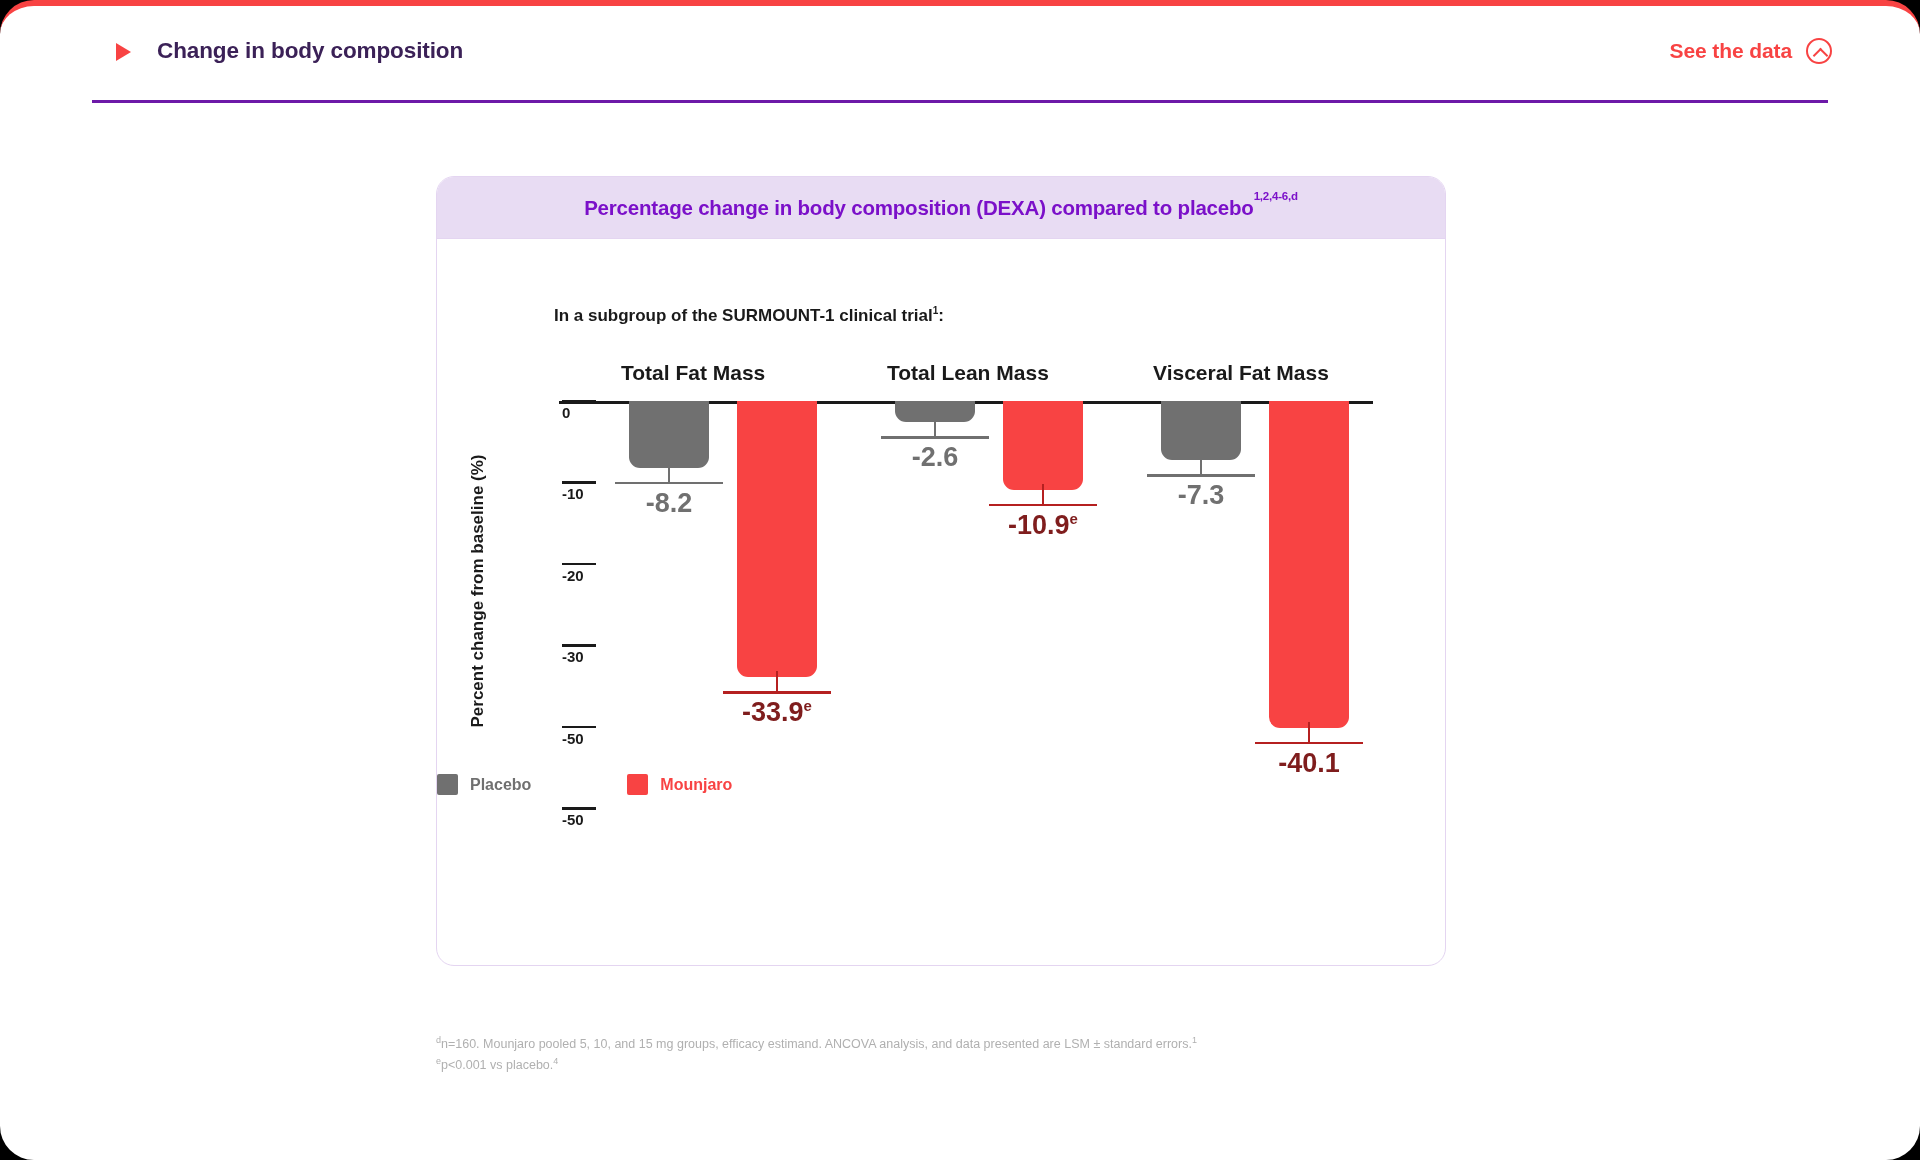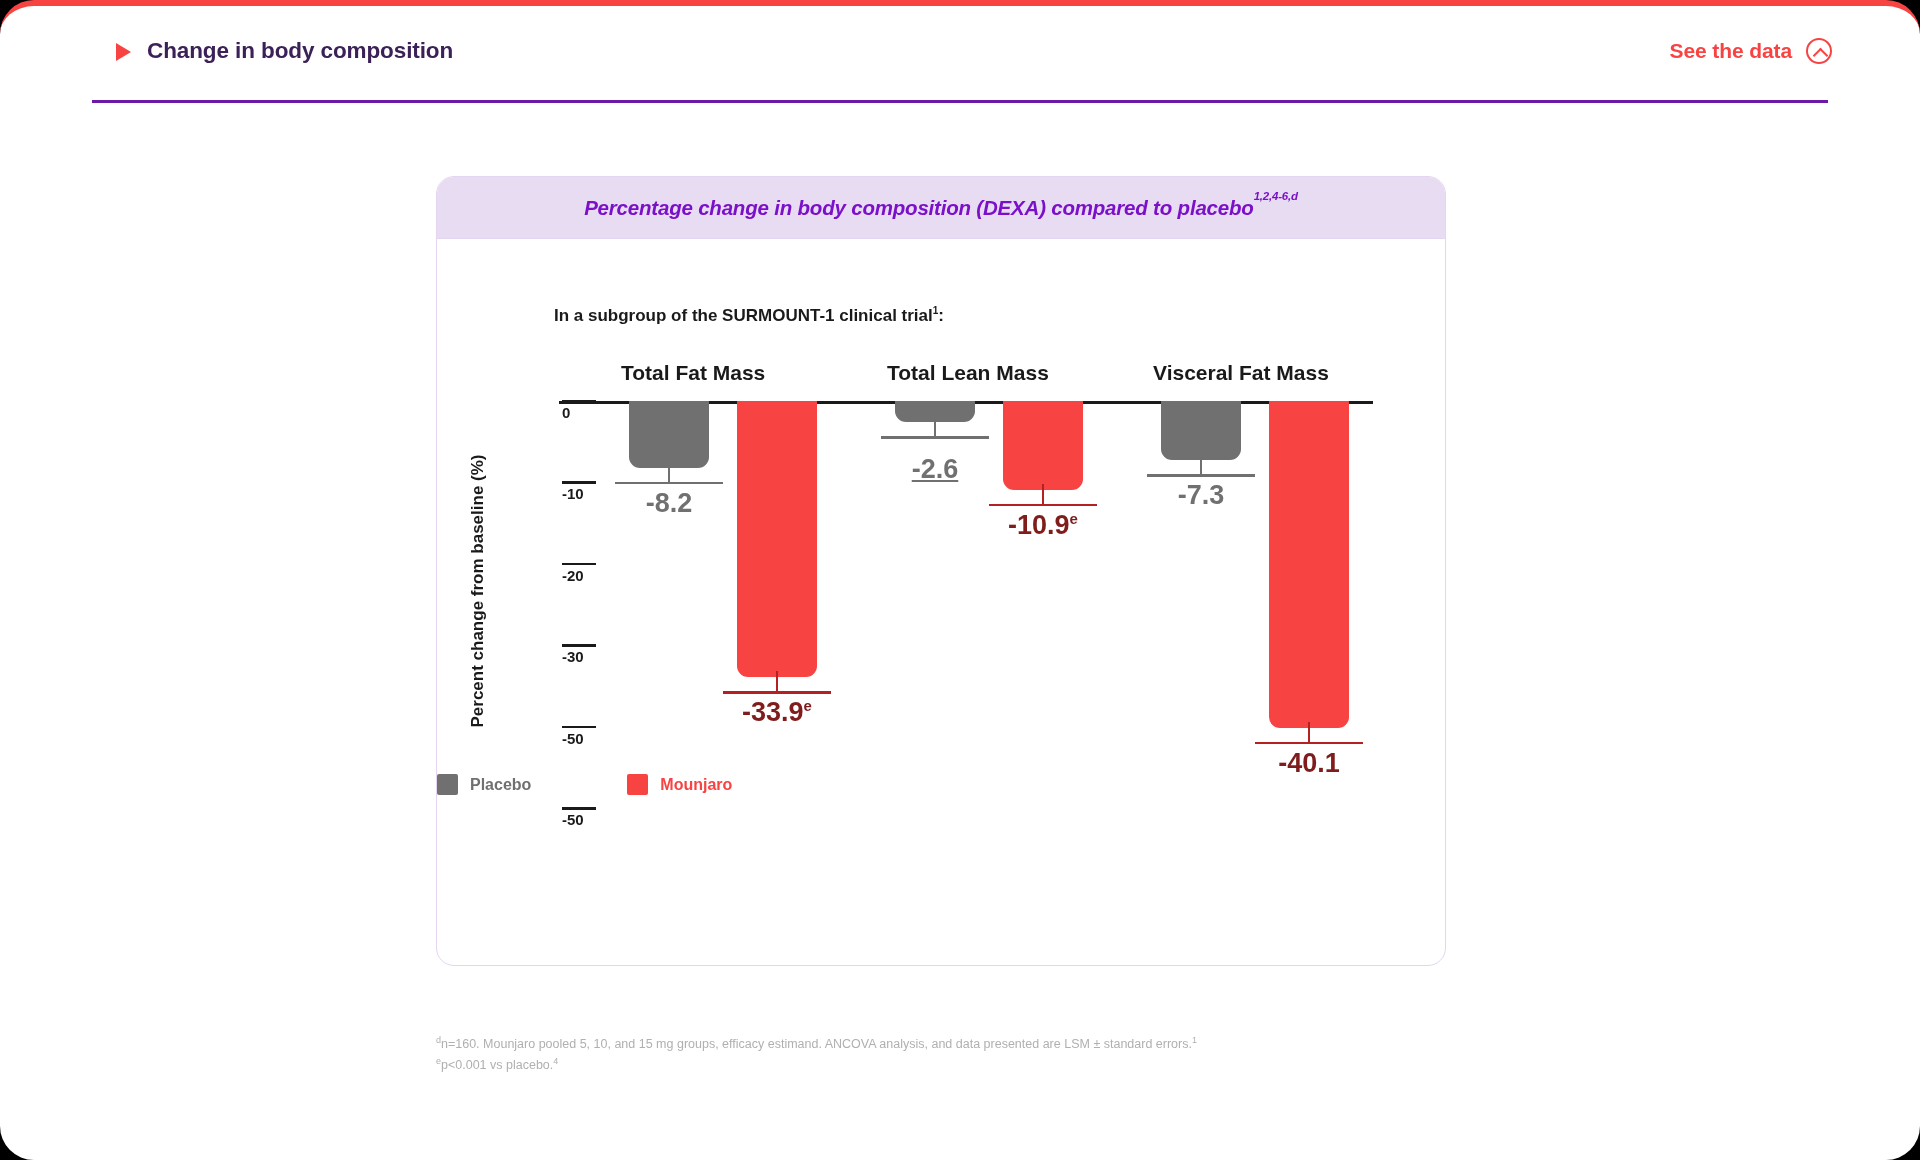--- a/index.html
+++ b/index.html
@@ -21,21 +21,21 @@
 
   
   .header {
     position: absolute;
     left: 0; top: 6px;
     width: 1920px; height: 84px;
   }
   .header-left {
     position: absolute;
     left: 92px; top: 26px;
-    display: flex; align-items: center; gap: 16px; padding-left: 24px;
+    display: flex; align-items: center; gap: 26px; padding-left: 24px;
   }
   .play-triangle {
     width: 0; height: 0;
     border-left: 15px solid #f84343;
     border-top: 9.5px solid transparent;
     border-bottom: 9.5px solid transparent;
     margin-top: 1px;
   }
   .header-title {
     font-size: 22.5px;
@@ -85,21 +85,20 @@
     background: #ffffff;
     border: 1.5px solid #e4d5f1;
     border-radius: 18px;
     overflow: hidden;
   }
   .chart-card-header {
     width: 100%; height: 62px;
     background: #e8dcf3;
     display: flex; align-items: center; justify-content: center;
     border-bottom: 1px solid #e4d5f1;
-    font-style: italic;
   }
   .chart-card-title {
     font-size: 20.5px;
     font-weight: bold;
     color: #7b10c9;
     letter-spacing: -0.2px;
   }
   .chart-card-title sup { font-size: 11.5px; top: -0.6em; position: relative; }
 
   .chart-body { position: relative; width: 100%; height: 726px; }
@@ -269,21 +268,21 @@
           <div class="err-cap err-placebo" style="left: 178px; top: 242.83px; width: 108px;"></div>
           <div class="value-label placebo" style="left: 157px; top: 248.83px; width: 150px;"><span>-8.2</span></div>
           <div class="bar mounjaro" style="left: 300px; top: 162px; width: 80px; height: 276.285px;"></div>
           <div class="err-stem err-mounjaro" style="left: 338.7px; top: 432.285px; height: 20px;"></div>
           <div class="err-cap err-mounjaro" style="left: 286px; top: 452.285px; width: 108px;"></div>
           <div class="value-label mounjaro" style="left: 265px; top: 458.285px; width: 150px;"><span>-33.9</span><sup>e</sup></div>
           <div class="group-label" style="left: 450px; width: 200px;">Total Lean Mass</div>
           <div class="bar placebo" style="left: 458px; top: 162px; width: 80px; height: 21.19px;"></div>
           <div class="err-stem err-placebo" style="left: 496.7px; top: 177.19px; height: 20px;"></div>
           <div class="err-cap err-placebo" style="left: 444px; top: 197.19px; width: 108px;"></div>
-          <div class="value-label placebo" style="left: 423px; top: 215px; width: 150px; text-decoration: underline;"><span>-2.6</span></div>
+          <div class="value-label placebo" style="left: 423px; top: 203px; width: 150px;"><span>-2.6</span></div>
           <div class="bar mounjaro" style="left: 566px; top: 162px; width: 80px; height: 88.835px;"></div>
           <div class="err-stem err-mounjaro" style="left: 604.7px; top: 244.835px; height: 20px;"></div>
           <div class="err-cap err-mounjaro" style="left: 552px; top: 264.835px; width: 108px;"></div>
           <div class="value-label mounjaro" style="left: 531px; top: 270.835px; width: 150px;"><span>-10.9</span><sup>e</sup></div>
           <div class="group-label" style="left: 716px; width: 200px;">Visceral Fat Mass</div>
           <div class="bar placebo" style="left: 724px; top: 162px; width: 80px; height: 59.495px;"></div>
           <div class="err-stem err-placebo" style="left: 762.7px; top: 215.495px; height: 20px;"></div>
           <div class="err-cap err-placebo" style="left: 710px; top: 235.495px; width: 108px;"></div>
           <div class="value-label placebo" style="left: 689px; top: 241.495px; width: 150px;"><span>-7.3</span></div>
           <div class="bar mounjaro" style="left: 832px; top: 162px; width: 80px; height: 326.815px;"></div>

